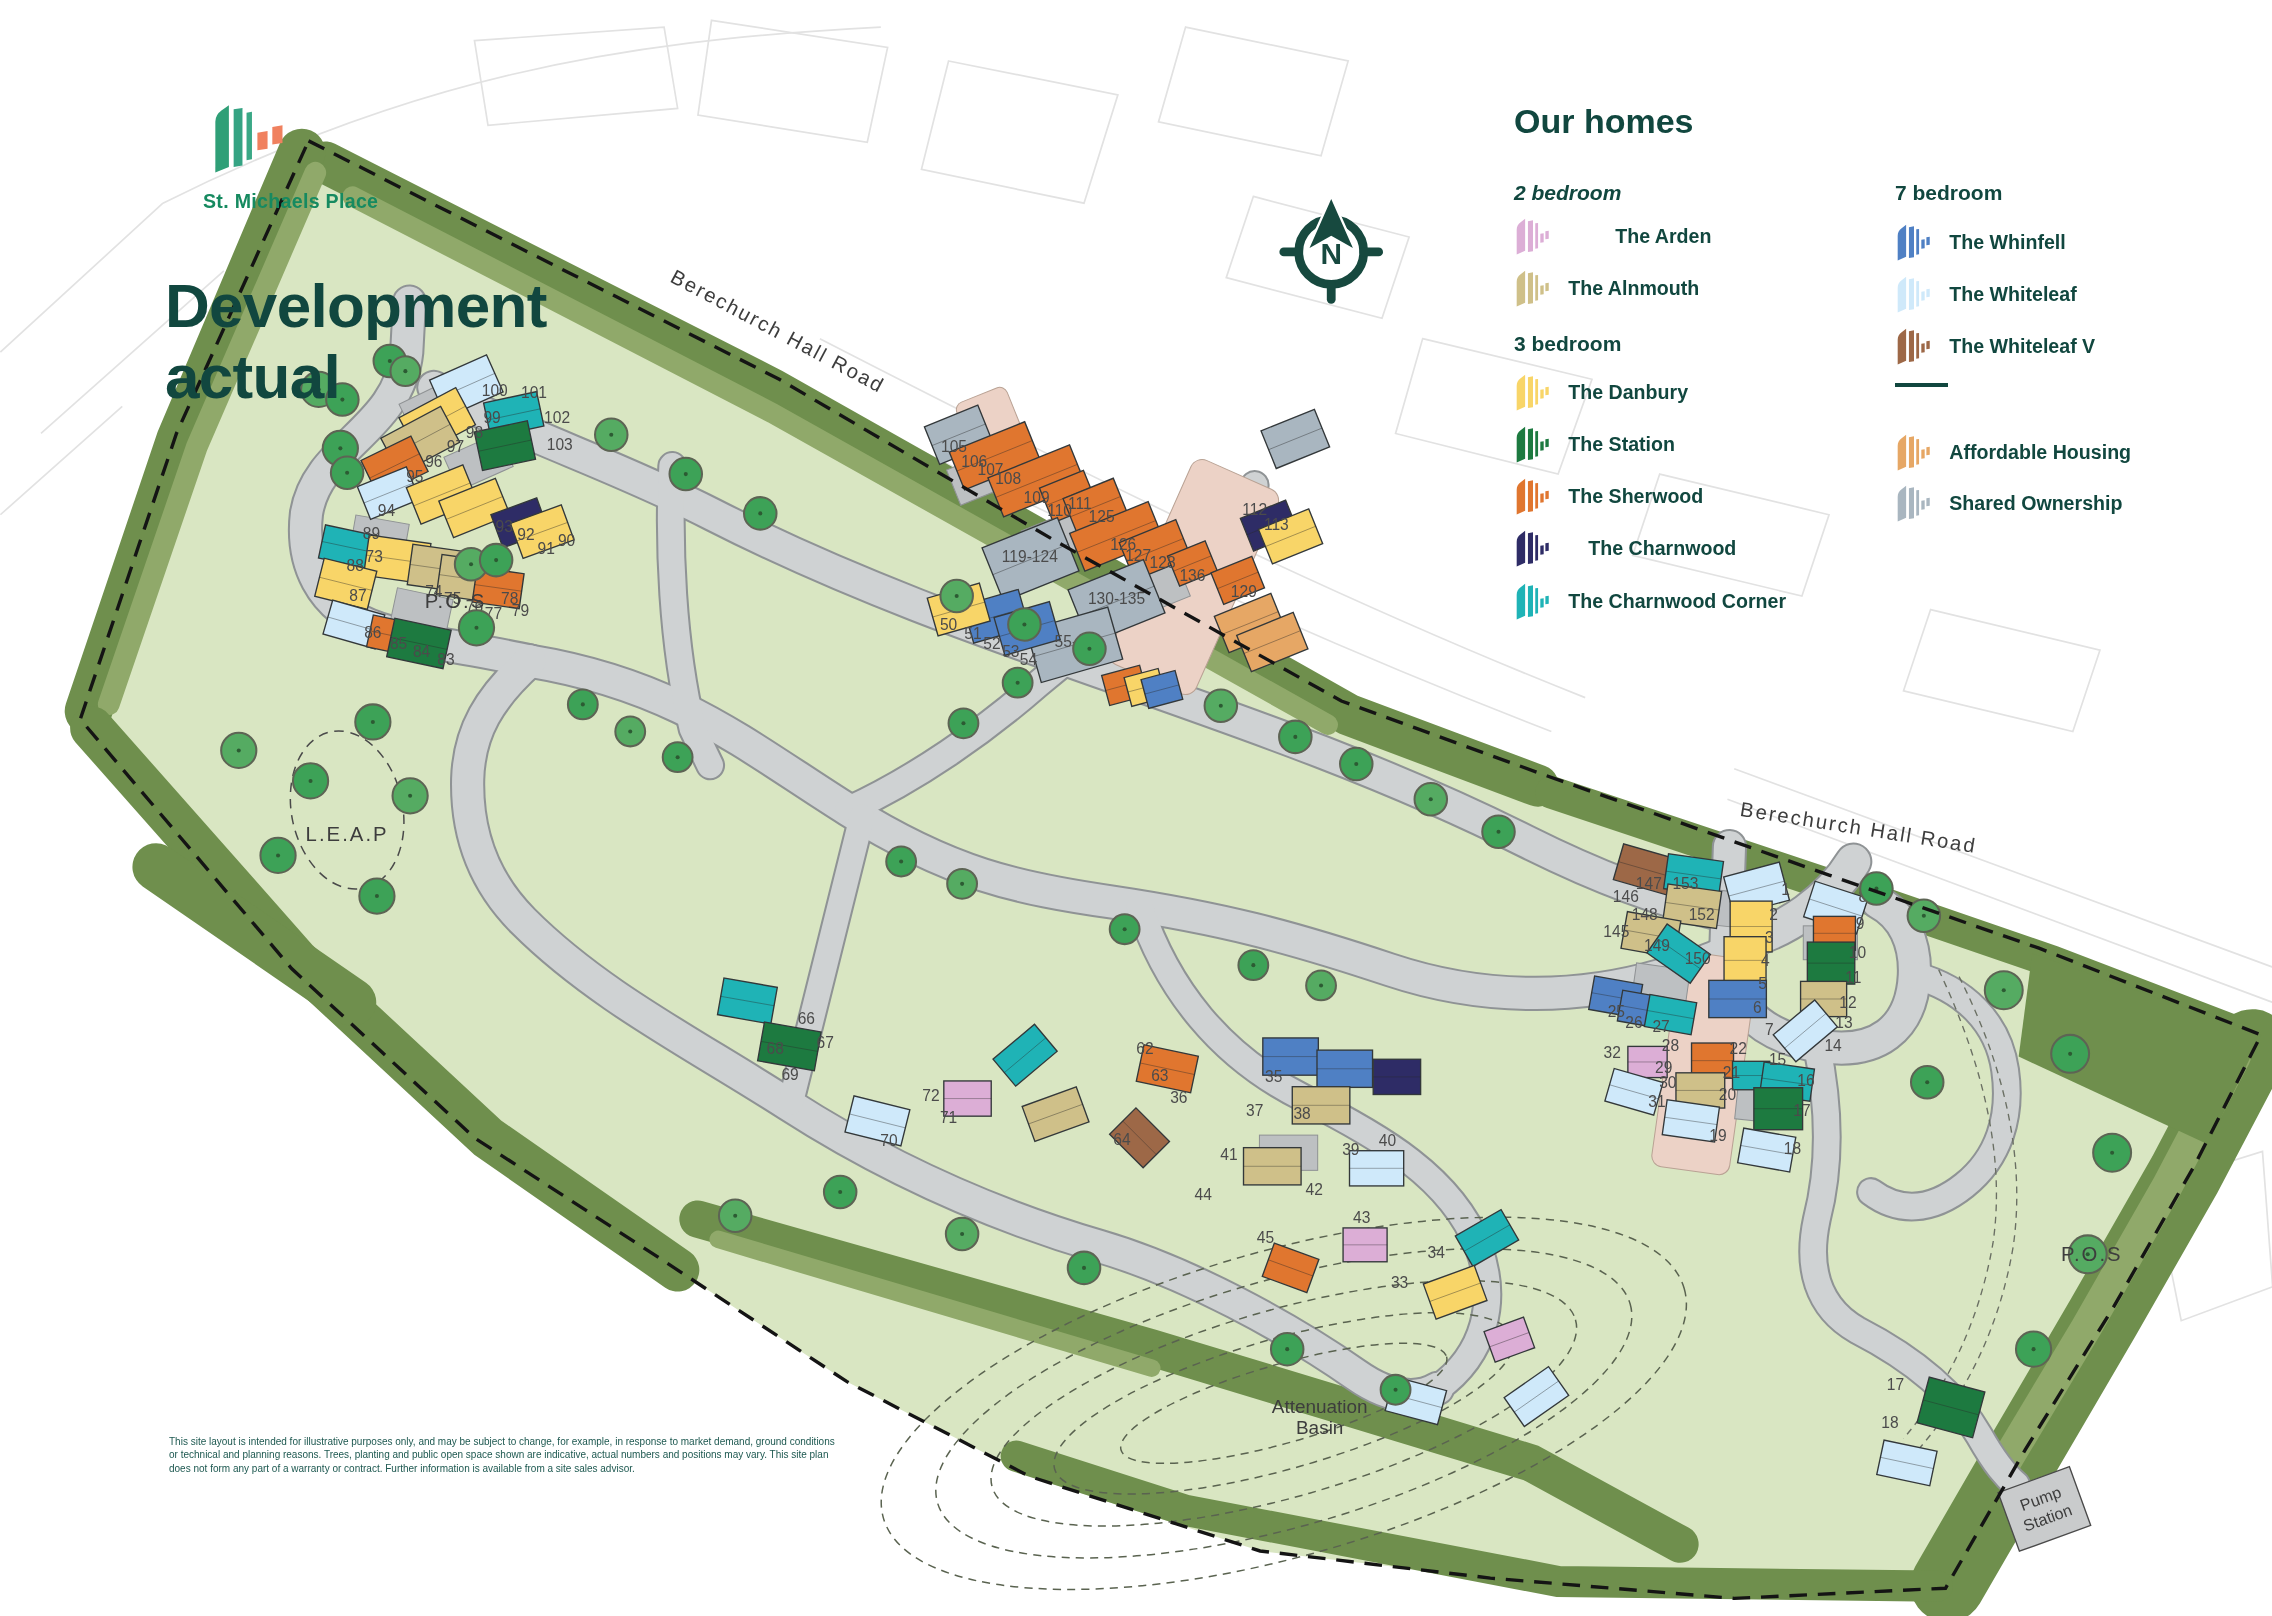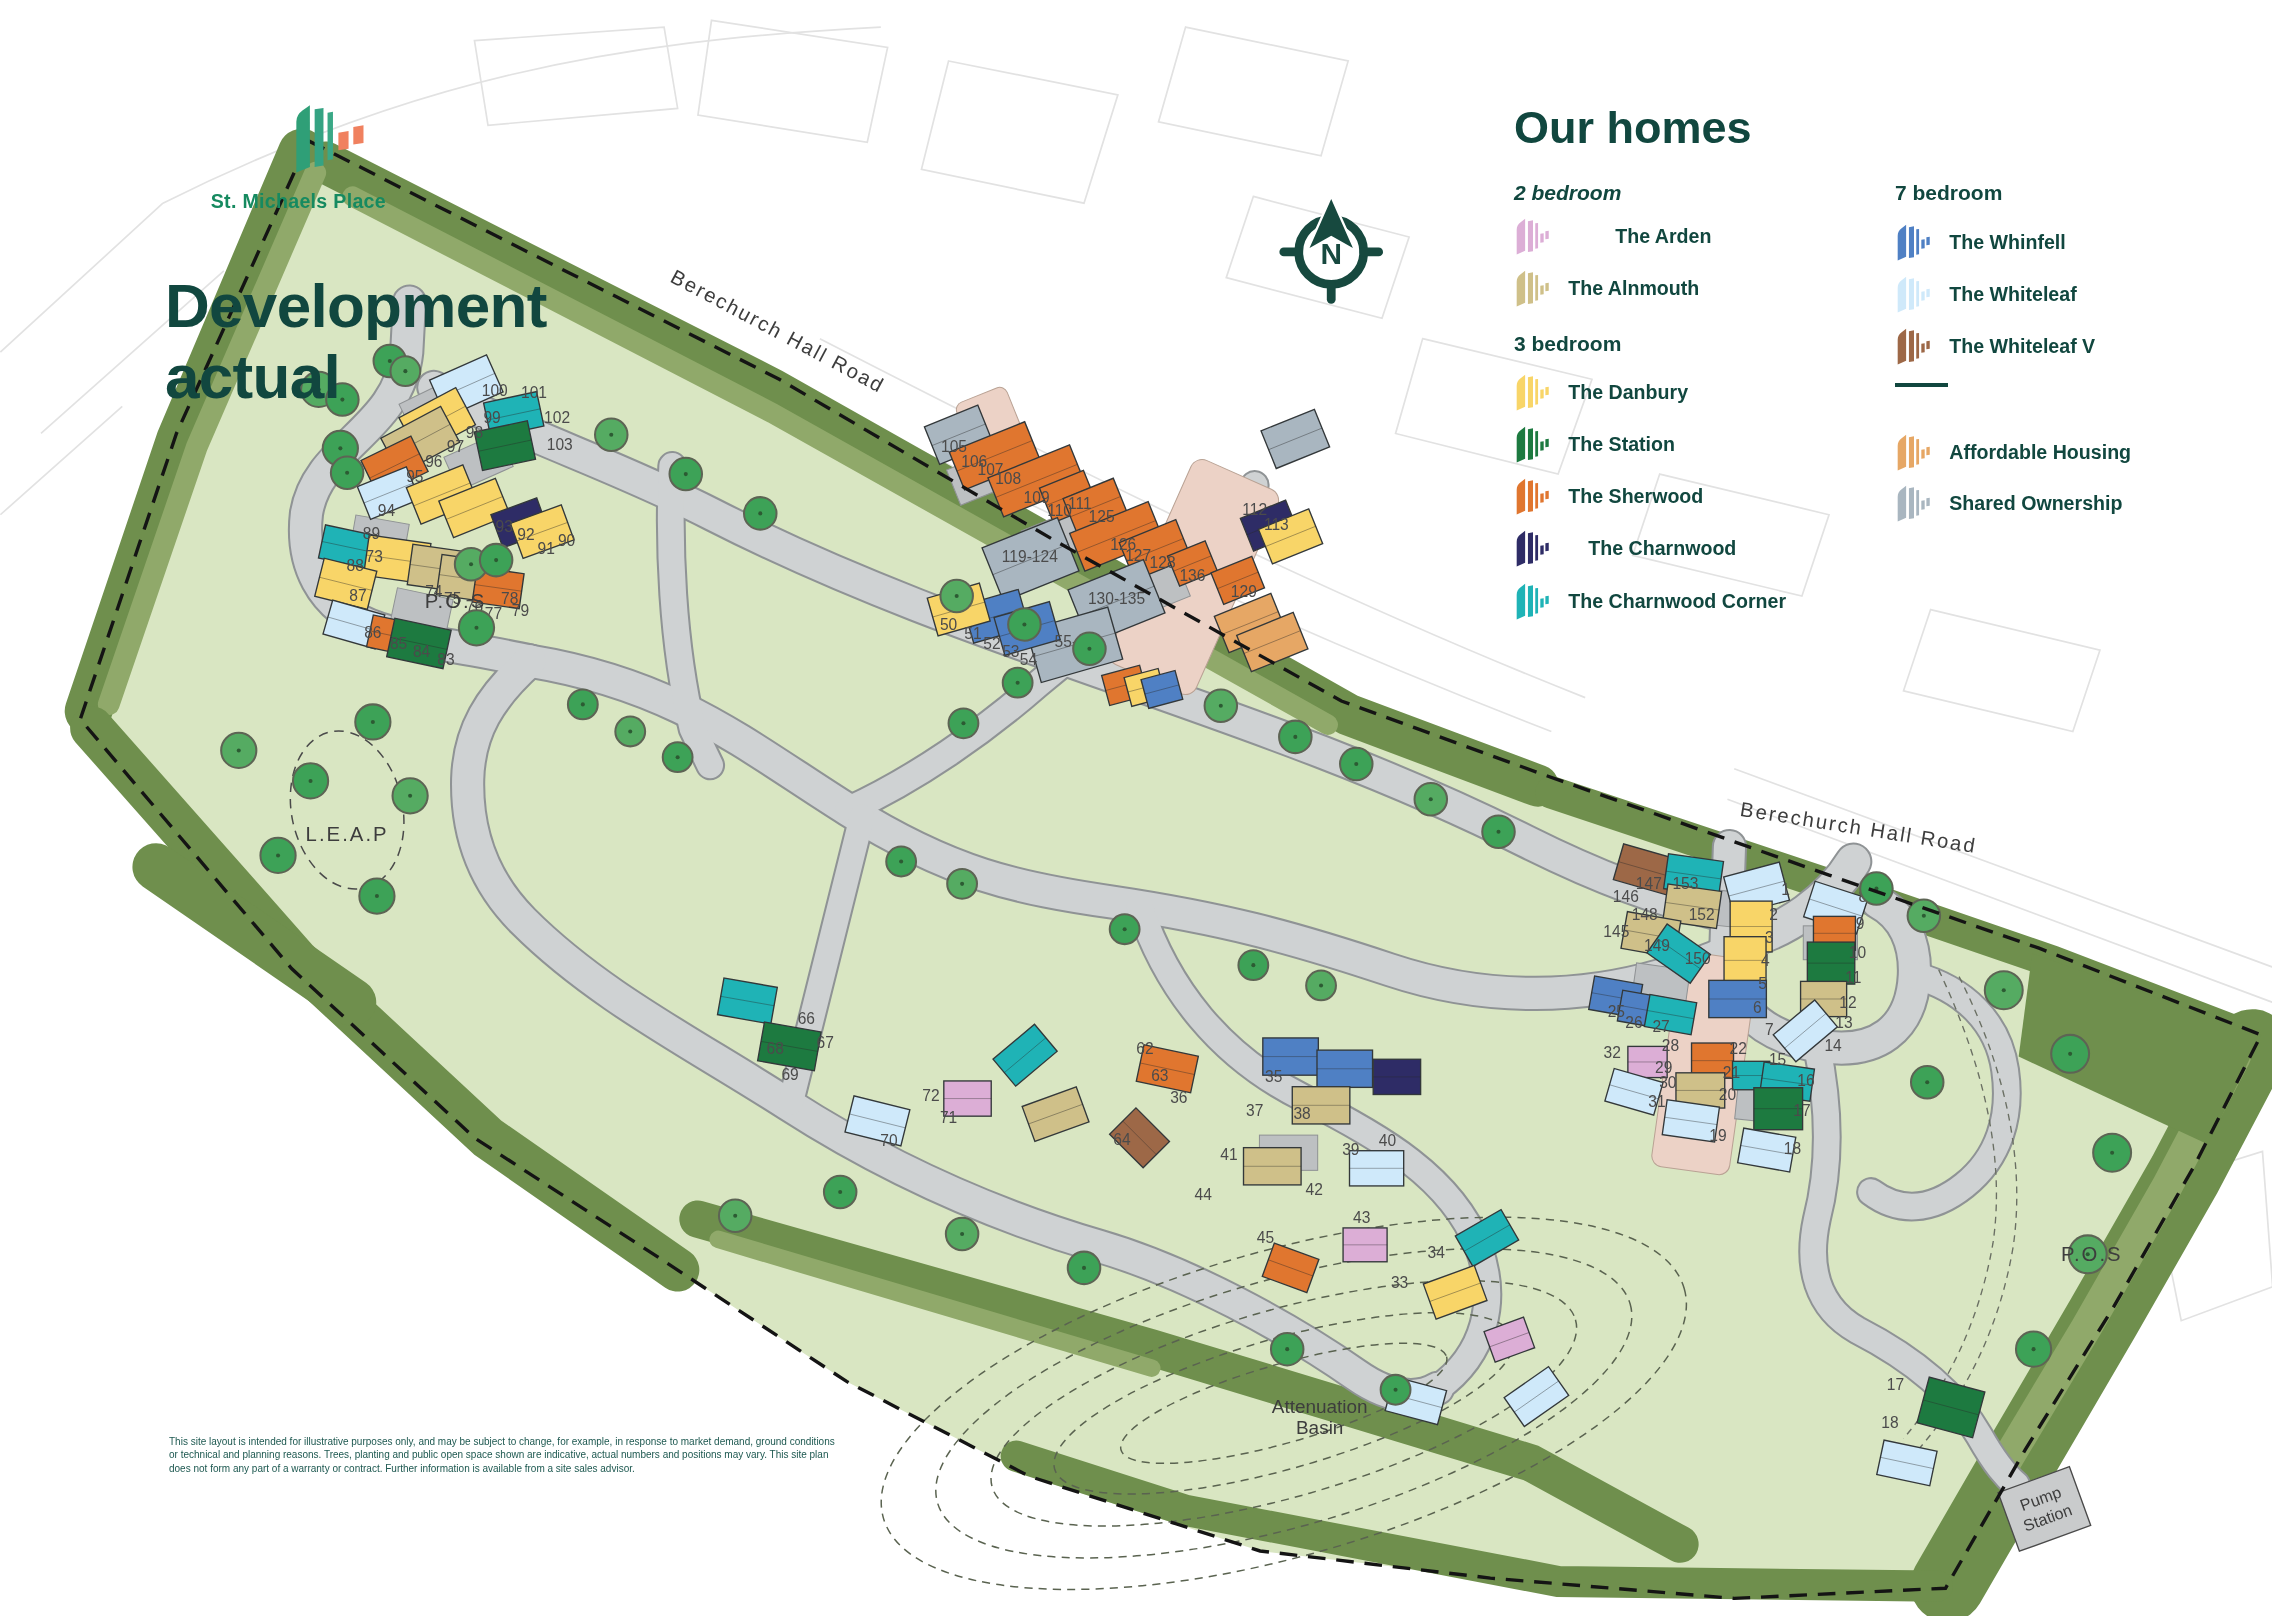--- a/index.html
+++ b/index.html
@@ -1,23 +1,23 @@
 <!DOCTYPE html>
 <html style="font-size:11px"><head>
 <meta charset="utf-8">
 <style>
   html,body{margin:0;padding:0;}
   body{width:2273px;height:1616px;position:relative;background:#ffffff;overflow:hidden;
        font-family:"Liberation Sans", sans-serif;}
   #map-svg{position:absolute;left:0;top:0;z-index:1;}
   .hdr{position:absolute;z-index:2;}
-  #brand-block{left:203px;top:100px;width:183px;text-align:right;}
+  #brand-block{left:203px;top:100px;width:183px;text-align:left;}
   #brand-name{margin-top:9.5px;font-size:19.6px;font-weight:bold;color:#168a60;letter-spacing:0.3px;}
   #page-title{left:165px;top:271px;font-size:62px;line-height:1.14;font-weight:bold;color:#11473f;letter-spacing:-0.7px;}
-  #legend-heading{left:1514px;top:102px;font-size:45px;font-weight:bold;color:#11473f;}
+  #legend-heading{left:1514px;top:102px;font-size:34px;font-weight:bold;color:#11473f;}
   .leg-row{position:absolute;z-index:2;display:flex;align-items:center;height:43px;}
   .leg-row .leg-label{font-size:19.6px;font-weight:bold;color:#11473f;padding-left:16.3px;}
   .leg-row.leg-header .leg-label{padding-left:0;font-size:21px;}
   .leg-icon{width:38px;height:45px;flex:0 0 38px;}
   .leg-divider{position:absolute;z-index:2;width:53px;height:4.1px;background:#11473f;}
   #disclaimer{left:169px;top:1435px;width:667px;font-size:10px;line-height:1.34;color:#1d5850;z-index:2;}
   text{font-family:"Liberation Sans", sans-serif;}
   .plot-num{font-size:23px;fill:#4b4b4b;}
   .map-label{font-size:30px;fill:#3d3d3d;letter-spacing:3px;}
   .small-label{font-size:24px;fill:#3d3d3d;}

